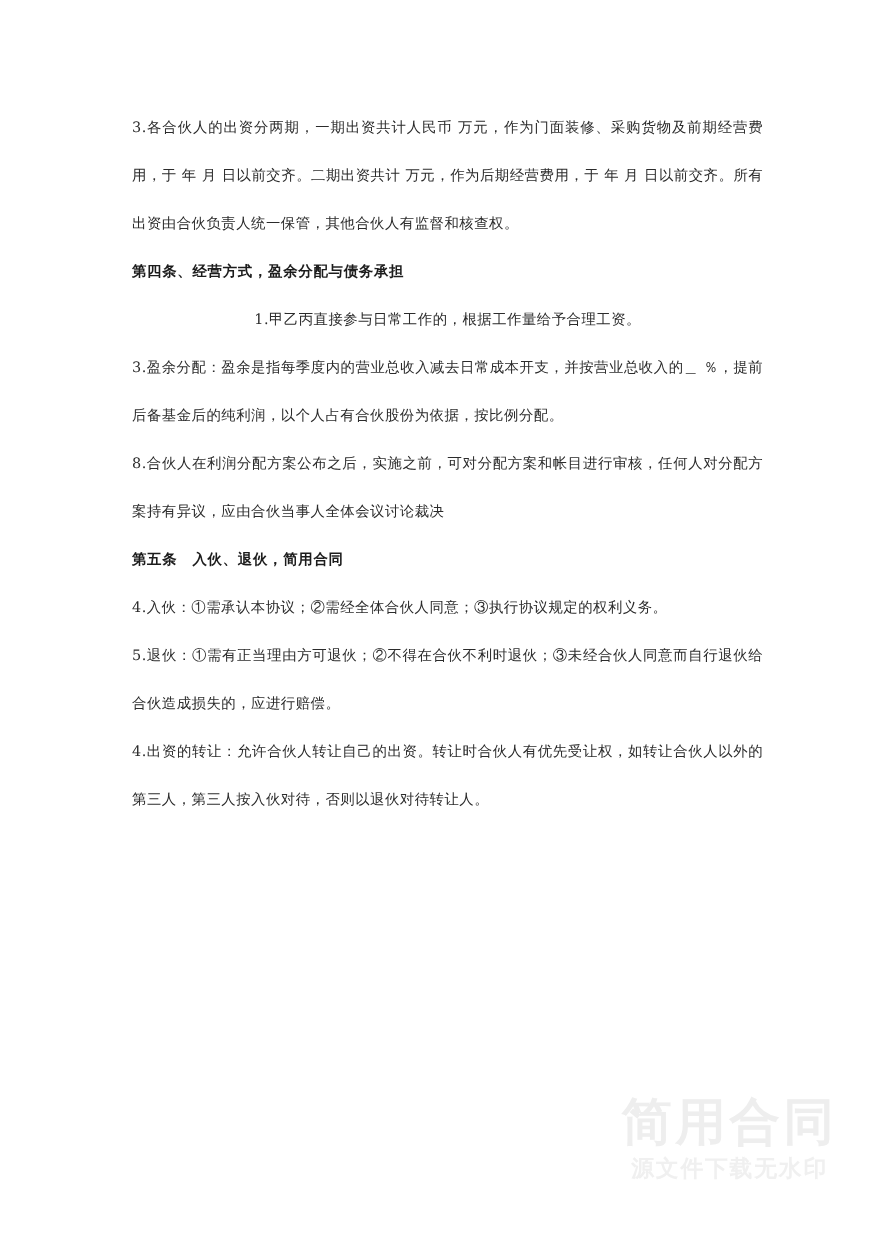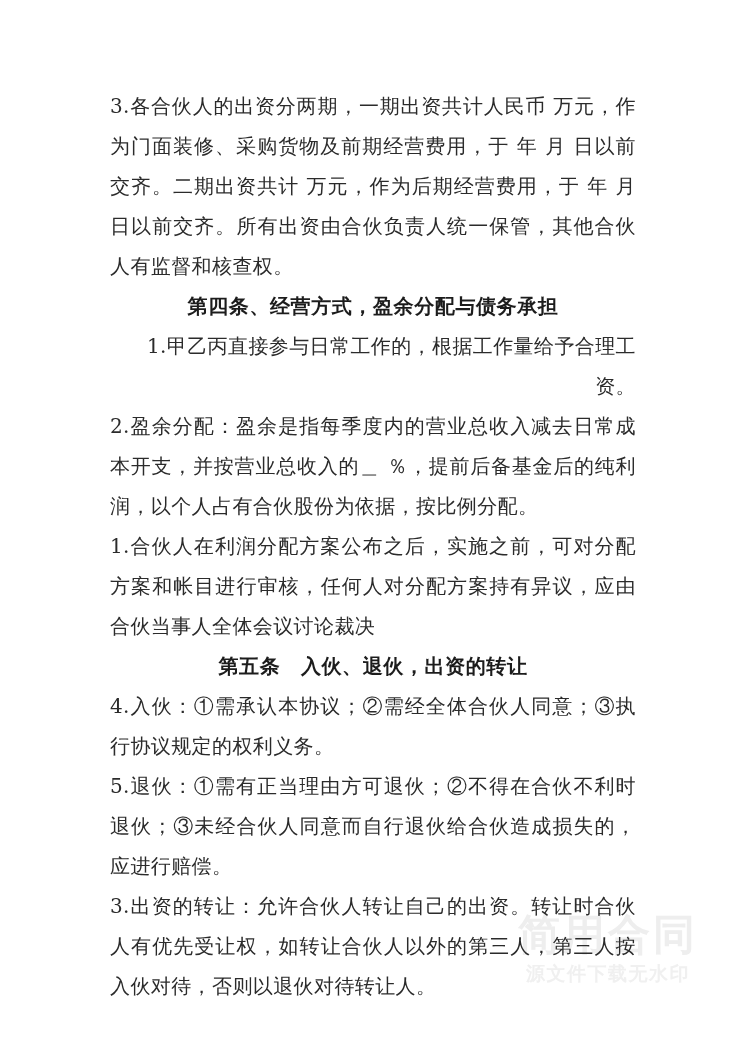--- a/index.html
+++ b/index.html
@@ -55,65 +55,65 @@
     position: absolute;
     left: 110px;
     top: 86px;
     width: 526px;
     z-index: 2;
   }
 
   .para,
   .heading {
     margin: 0;
-    font-size: 20px;
+    font-size: 12px;
     line-height: 40px;
     color: #2b2b2b;
     text-align: justify;
     text-justify: inter-ideograph;
     letter-spacing: 0.4px;
     font-family: "DejaVu Serif", "Liberation Serif", serif;
     word-break: break-all;
   }
   .heading {
     font-weight: 700;
     letter-spacing: 0.6px;
-    text-align: center;
+    text-align: left;
     color: #1c1c1c;
   }
   .para-last-loose {
-    text-align: right;
+    text-align: center;
   }
 </style>
 </head>
 <body>
 
 <div class="page">
 
   <div class="watermark">
     <div class="watermark-main">简用合同</div>
     <div class="watermark-sub">源文件下载无水印</div>
   </div>
 
   <div class="doc-body">
 
     <p class="para">3.各合伙人的出资分两期，一期出资共计人民币 万元，作为门面装修、采购货物及前期经营费用，于 年 月 日以前交齐。二期出资共计 万元，作为后期经营费用，于 年 月 日以前交齐。所有出资由合伙负责人统一保管，其他合伙人有监督和核查权。</p>
 
     <p class="heading">第四条、经营方式，盈余分配与债务承担</p>
 
     <p class="para para-last-loose">1.甲乙丙直接参与日常工作的，根据工作量给予合理工资。</p>
 
-    <p class="para">2.盈余分配：盈余是指每季度内的营业总收入减去日常成本开支，并按营业总收入的＿ ％，提前后备基金后的纯利润，以个人占有合伙股份为依据，按比例分配。</p>
+    <p class="para">3.盈余分配：盈余是指每季度内的营业总收入减去日常成本开支，并按营业总收入的＿ ％，提前后备基金后的纯利润，以个人占有合伙股份为依据，按比例分配。</p>
 
 
-    <p class="para">1.合伙人在利润分配方案公布之后，实施之前，可对分配方案和帐目进行审核，任何人对分配方案持有异议，应由合伙当事人全体会议讨论裁决</p>
+    <p class="para">8.合伙人在利润分配方案公布之后，实施之前，可对分配方案和帐目进行审核，任何人对分配方案持有异议，应由合伙当事人全体会议讨论裁决</p>
 
-    <p class="heading">第五条　入伙、退伙，出资的转让</p>
+    <p class="heading">第五条　入伙、退伙，简用合同</p>
 
     <p class="para">4.入伙：①需承认本协议；②需经全体合伙人同意；③执行协议规定的权利义务。</p>
 
     <p class="para">5.退伙：①需有正当理由方可退伙；②不得在合伙不利时退伙；③未经合伙人同意而自行退伙给合伙造成损失的，应进行赔偿。</p>
 
-    <p class="para">3.出资的转让：允许合伙人转让自己的出资。转让时合伙人有优先受让权，如转让合伙人以外的第三人，第三人按入伙对待，否则以退伙对待转让人。</p>
+    <p class="para">4.出资的转让：允许合伙人转让自己的出资。转让时合伙人有优先受让权，如转让合伙人以外的第三人，第三人按入伙对待，否则以退伙对待转让人。</p>
 
   </div>
 
 </div>
 
 </body></html>

